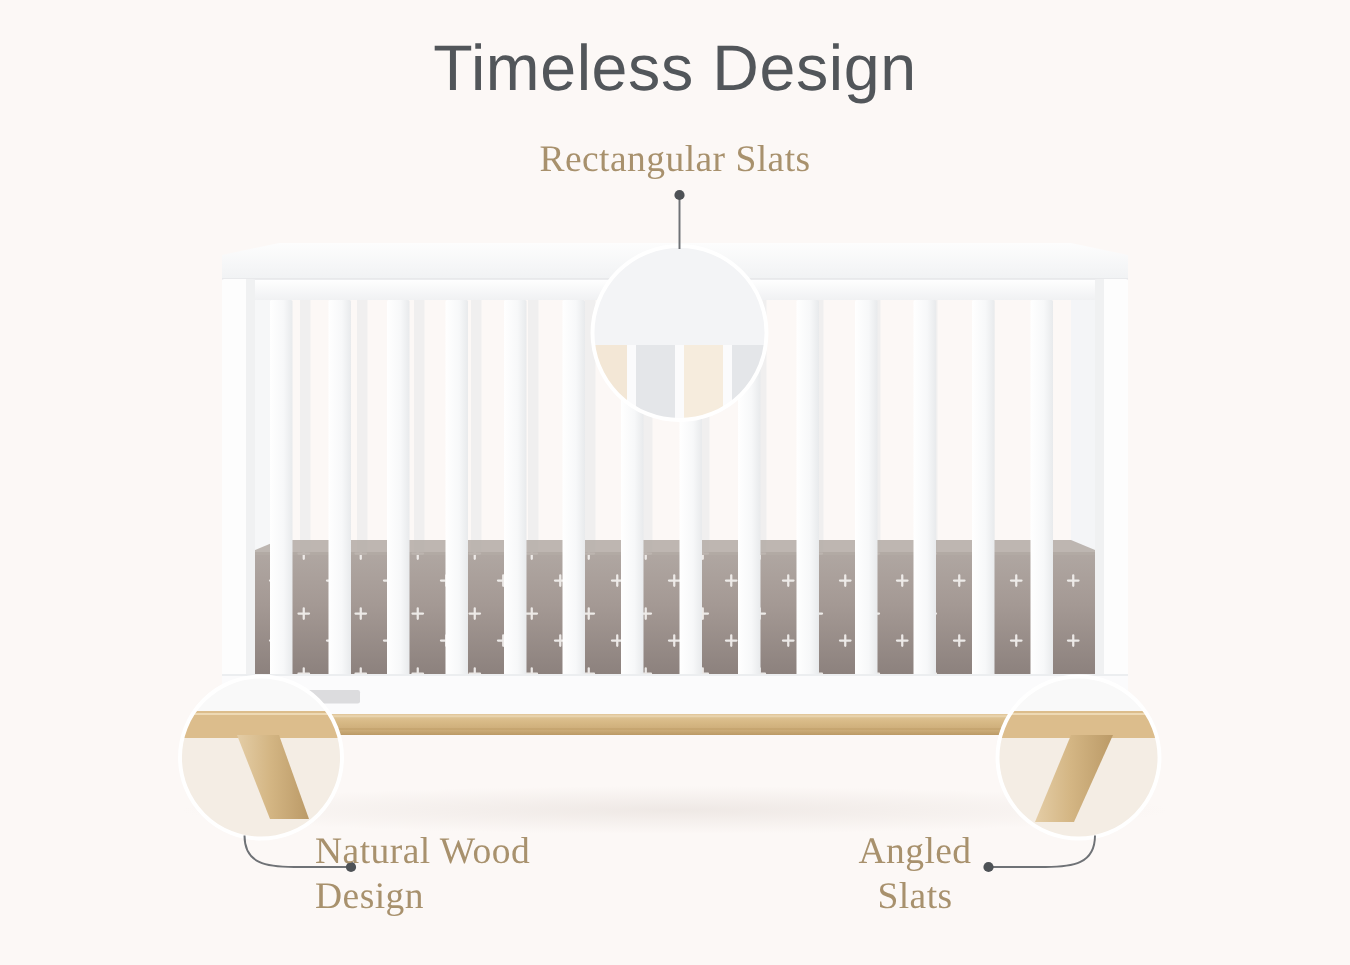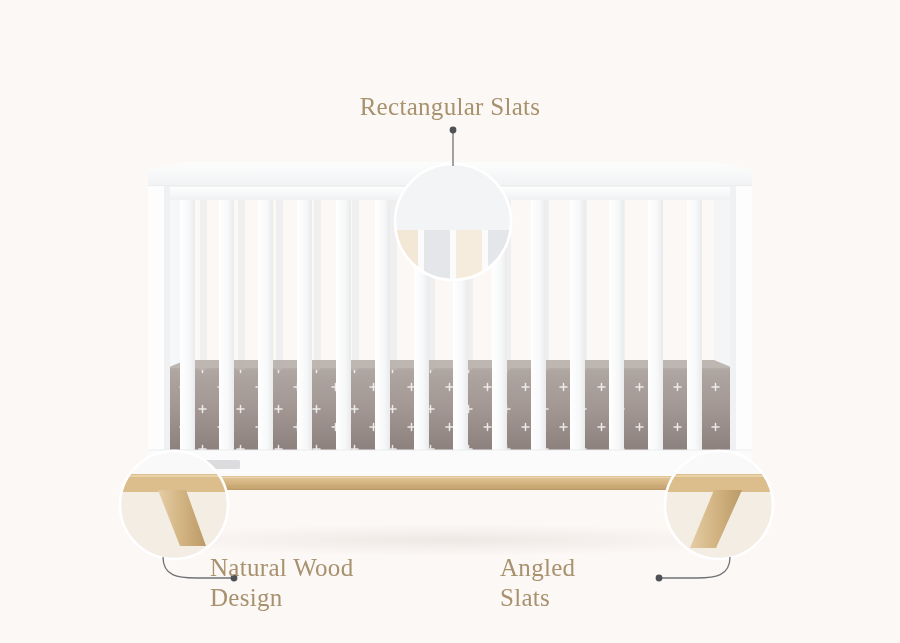--- a/index.html
+++ b/index.html
@@ -43,21 +43,21 @@
     white-space: nowrap;
   }
   .label-slats {
     left: 0; top: 92px; width: 900px; text-align: center;
   }
   .label-wood {
     left: 210px; top: 553px; width: 260px; text-align: left;
     white-space: normal;
   }
   .label-legs {
-    left: 500px; top: 553px; width: 220px; 
+    left: 500px; top: 553px; width: 220px; text-align: center;
     white-space: normal;
   }
 
   
   #scene { position: absolute; left: 0; top: 0; }
 </style>
 </head>
 <body style="background: rgb(252, 248, 246);">
 
 <div id="stage">
@@ -244,20 +244,21 @@
       <path d="M163 557 C163 576, 178 578, 196 578 L232 578" fill="none" stroke="#6f7276" stroke-width="1.3"></path>
       <circle cx="234" cy="578" r="3.4" fill="#4e5256"></circle>
     </g>
 
     <g>
       <path d="M730 557 C730 576, 715 578, 697 578 L661 578" fill="none" stroke="#6f7276" stroke-width="1.3"></path>
       <circle cx="659" cy="578" r="3.4" fill="#4e5256"></circle>
     </g>
   </svg>
 
+  <div class="abs title">Timeless Design</div>
 
   <div class="abs callout-label label-slats">Rectangular Slats</div>
 
   <div class="abs callout-label label-wood">
     <span>Natural Wood</span><br>
     <span>Design</span>
   </div>
 
   <div class="abs callout-label label-legs">
     <span>Angled</span><br>

